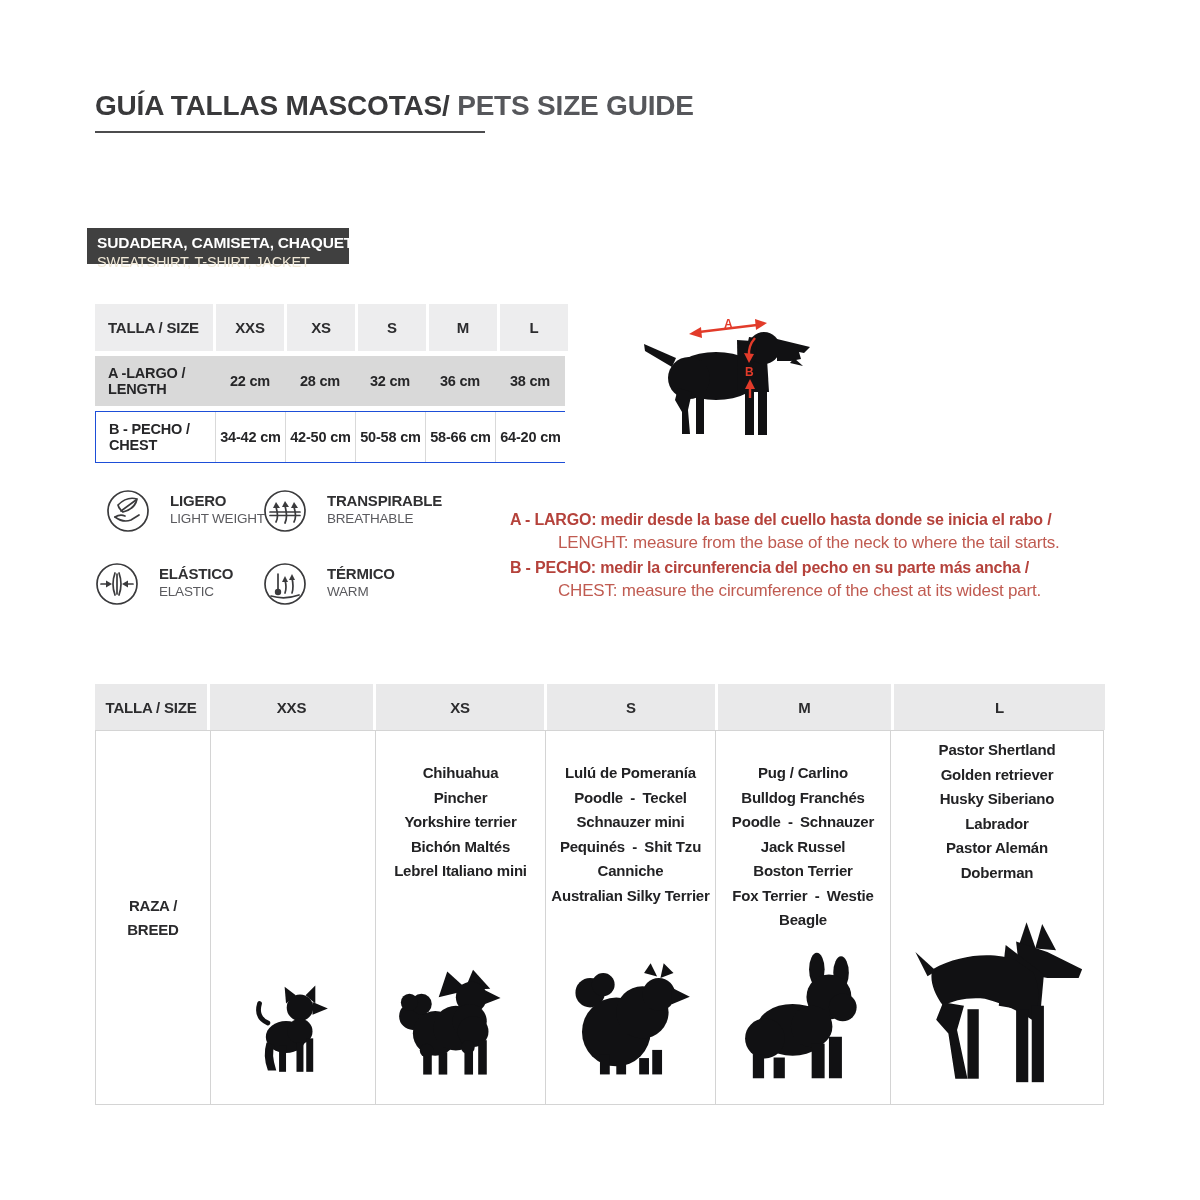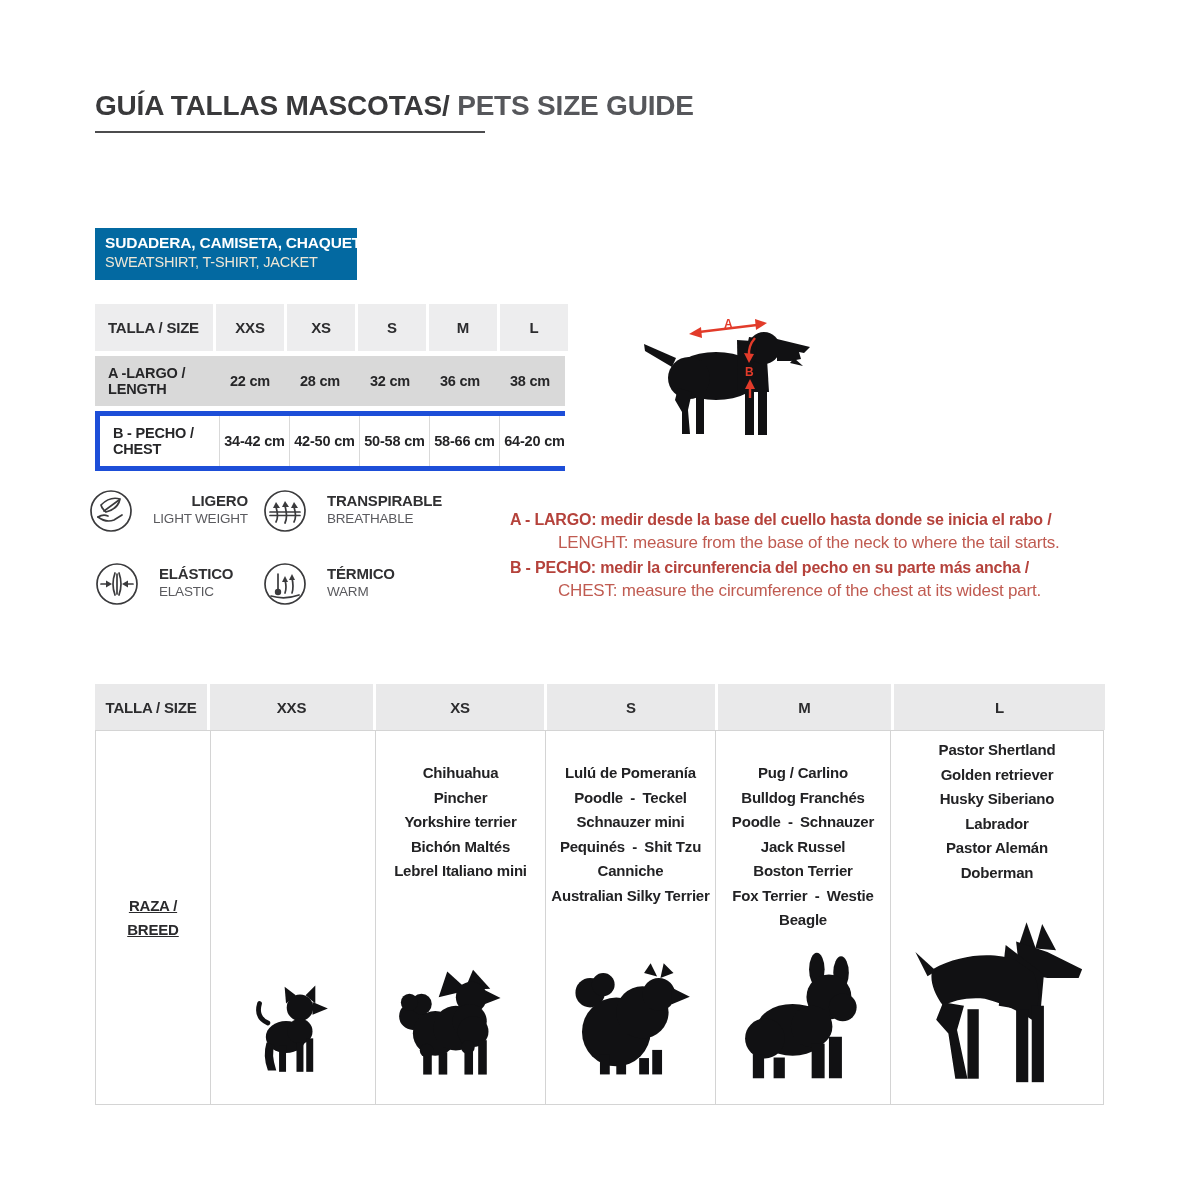--- a/index.html
+++ b/index.html
@@ -12,36 +12,36 @@
   
   .title-wrap { position:absolute; left:95px; top:90px; }
   .title-line { font-size:28px; font-weight:700; white-space:nowrap; }
   .title-es { color:#39393b; }
   .title-en { color:#56575b; font-weight:700; }
   .title-rule { width:390px; height:0; border-bottom:2px solid #4c4c4e; margin-top:9px; }
   .subtitle { position:absolute; left:95px; top:149px; font-size:19px; font-weight:700; white-space:nowrap; }
   .subtitle-es { color:#c09a5f; }
   .subtitle-en { color:#ccb285; }
   
-  .cat-box { position:absolute; left:95px; top:228px; width:262px; height:52px;
-    background:#0369a1; padding:5px 10px 6px; line-height:1.3; }
+  .cat-box { position:absolute; left:87px; top:228px; width:262px; height:36px;
+    background:#404040; padding:5px 10px 6px; line-height:1.3; }
   .cat-line1 { font-size:15.5px; font-weight:700; color:#ffffff; white-space:nowrap; }
   .cat-line2 { font-size:14.5px; font-weight:400; color:#efe7d6; white-space:nowrap; }
   
   .size-table { position:absolute; left:95px; top:304px; width:470px; }
   .st-header { display:grid; grid-template-columns:118px 68px 68px 68px 68px 68px; column-gap:3px; }
   .st-header .cell { background:#ededee; height:47px; display:flex; align-items:center; justify-content:center;
     font-size:15px; font-weight:700; color:#2c2c2e; }
   .st-header .cell.lbl { justify-content:flex-start; padding-left:13px; }
   .st-rowA { margin-top:5px; display:grid; grid-template-columns:120px 70px 70px 70px 70px 70px; background:#d9d9d9; }
   .st-rowA .cell { height:50px; display:flex; align-items:center; justify-content:center;
     font-size:14.5px; font-weight:700; color:#262628; }
   .st-rowA .cell.lbl { justify-content:flex-start; padding-left:13px; font-weight:600; }
   .st-rowB { margin-top:5px; display:grid; grid-template-columns:119px 69px 69px 69px 69px 69px;
-    column-gap:1px; background:#d9d9d9; border:5px solid #1d4ed8; }
+    column-gap:1px; background:#d9d9d9; border:1px solid #1d4ed8; }
   .st-rowB .cell { background:#fff; height:50px; display:flex; align-items:center; justify-content:center;
     font-size:14.5px; font-weight:700; color:#262628; }
   .st-rowB .cell.lbl { justify-content:flex-start; padding-left:13px; font-weight:600; }
   
   .diagram { position:absolute; left:642px; top:316px; }
   
   .feature { position:absolute; display:flex; align-items:flex-start; }
   .feature .ficon { width:44px; height:44px; flex:0 0 44px; }
   .feature .ftext { margin-left:20px; padding-top:3px; line-height:18px; }
   .fname { font-size:15px; font-weight:700; color:#303032; white-space:nowrap; }
@@ -53,21 +53,21 @@
   
   .breed-header { position:absolute; left:95px; top:684px;
     display:grid; grid-template-columns:112px 163px 168px 168px 173px 211px; column-gap:3px; }
   .breed-header .cell { background:#e9e9ea; height:46px; display:flex; align-items:center; justify-content:center;
     font-size:15px; font-weight:700; color:#2c2c2e; }
   .breed-body { position:absolute; left:95px; top:730px;
     display:grid; grid-template-columns:114px 164px 169px 169px 174px 212px; column-gap:1px;
     background:#d4d4d4; border:1px solid #d4d4d4; height:375px; }
   .breed-body .bcell { background:#fff; position:relative; }
   .raza-cell { display:flex; flex-direction:column; align-items:center; justify-content:center;
-    font-size:15px; font-weight:700; color:#2a2a2c; line-height:24px; text-align:center;text-decoration:underline; }
+    font-size:15px; font-weight:700; color:#2a2a2c; line-height:24px; text-align:center; }
   .breeds { padding-top:30px; text-align:center; font-size:15px; font-weight:600;
     color:#222224; line-height:24.5px; }
   .breeds.tight { padding-top:7px; }
   .dog { position:absolute; left:50%; transform:translateX(-50%); }
   .sil { fill:#111113; }
   .istroke { stroke:#3a3a3c; stroke-width:1.7; fill:none; stroke-linecap:round; }
 </style>
 </head>
 <body>
 
@@ -136,21 +136,21 @@
         <path d="M113,22 Q106,30 107,40" fill="none" stroke-width="2.4"></path>
         <polygon points="107,47 102,37 112,38" stroke="none"></polygon>
         <line x1="108" y1="82" x2="108" y2="67" stroke-width="2.4"></line>
         <polygon points="108,63 103,73 113,73" stroke="none"></polygon>
       </g>
       <text x="82" y="12" font-size="12" font-weight="bold" fill="#e23b2a">A</text>
       <text x="103" y="60" font-size="12" font-weight="bold" fill="#e23b2a">B</text>
     </svg>
   </div>
 
-  <div class="feature" style="left:89px; top:489px;text-align:right;">
+  <div class="feature" style="left:106px; top:489px;">
     <svg class="ficon" viewBox="0 0 44 44">
       <circle cx="22" cy="22" r="20" class="istroke"></circle>
       <path class="istroke" d="M12,16 Q21,7 31,10 Q29,20 17,23 Q13,20 12,16 Z"></path>
       <path class="istroke" d="M30,11 L15,22"></path>
       <path class="istroke" d="M9,28 Q17,34 25,31 L33,26"></path>
       <path class="istroke" d="M9,28 Q14,25 19,27"></path>
     </svg>
     <div class="ftext">
       <div class="fname">LIGERO</div>
       <div class="fsub">LIGHT WEIGHT</div>

